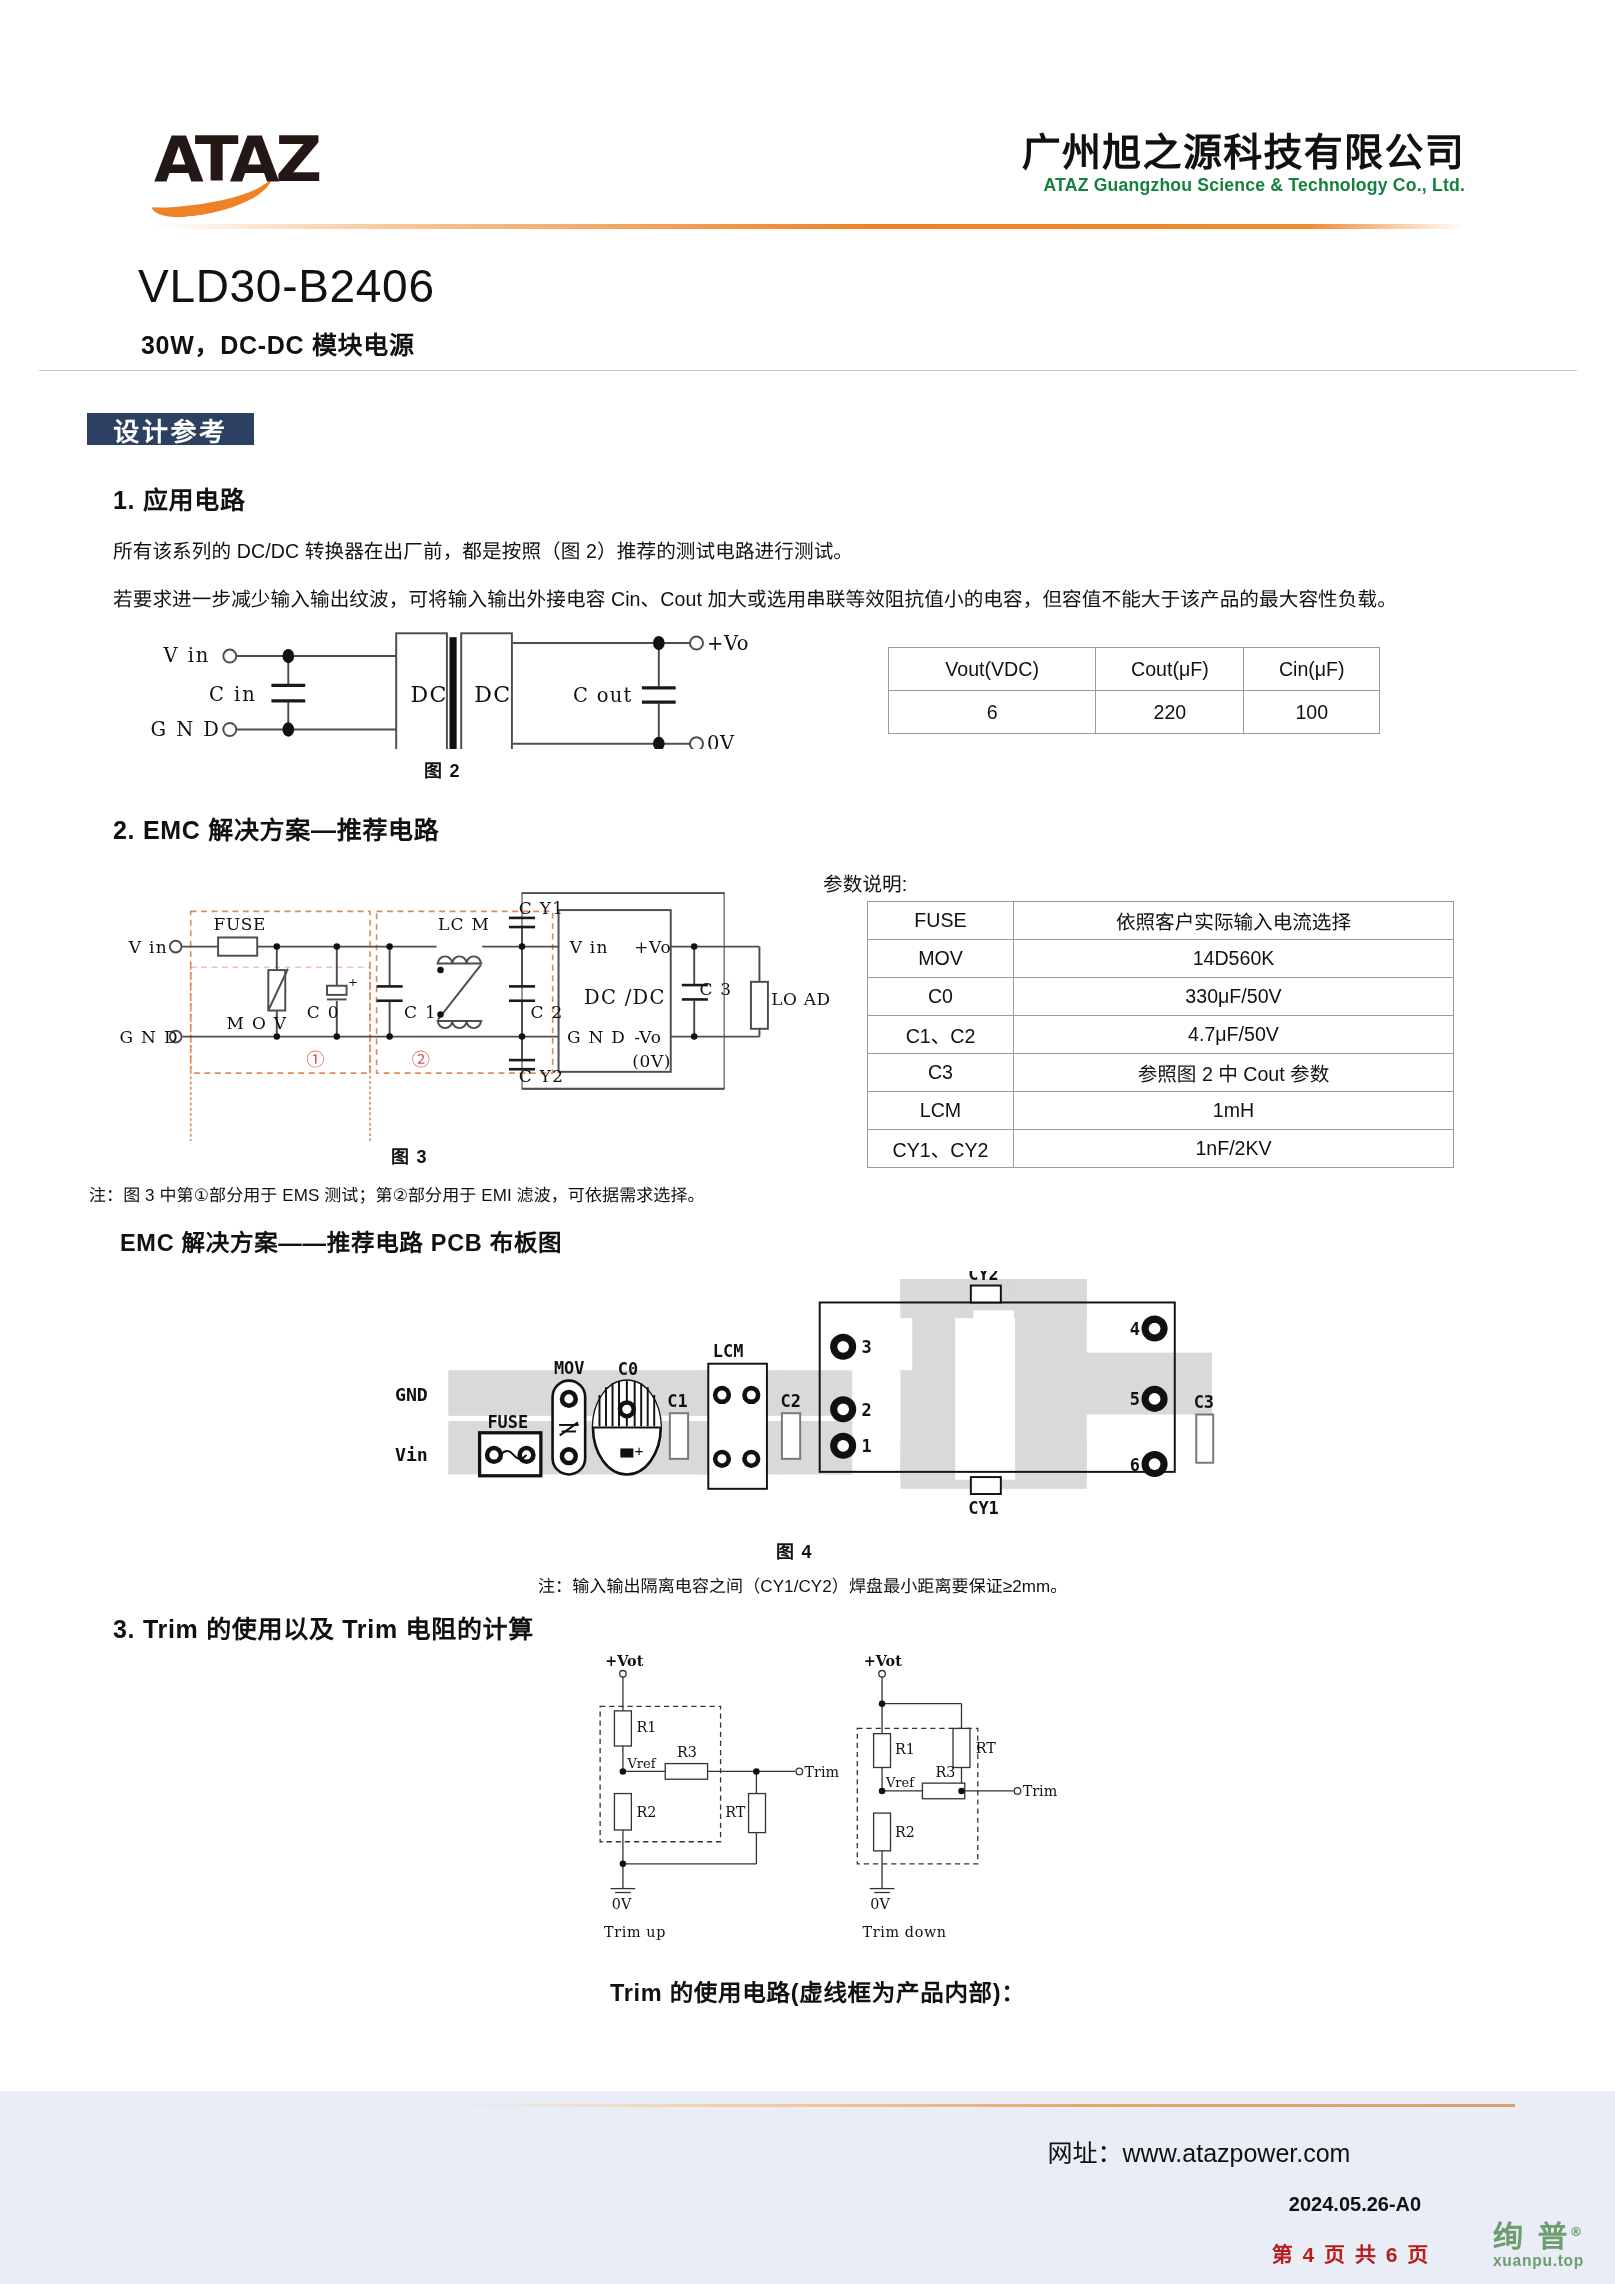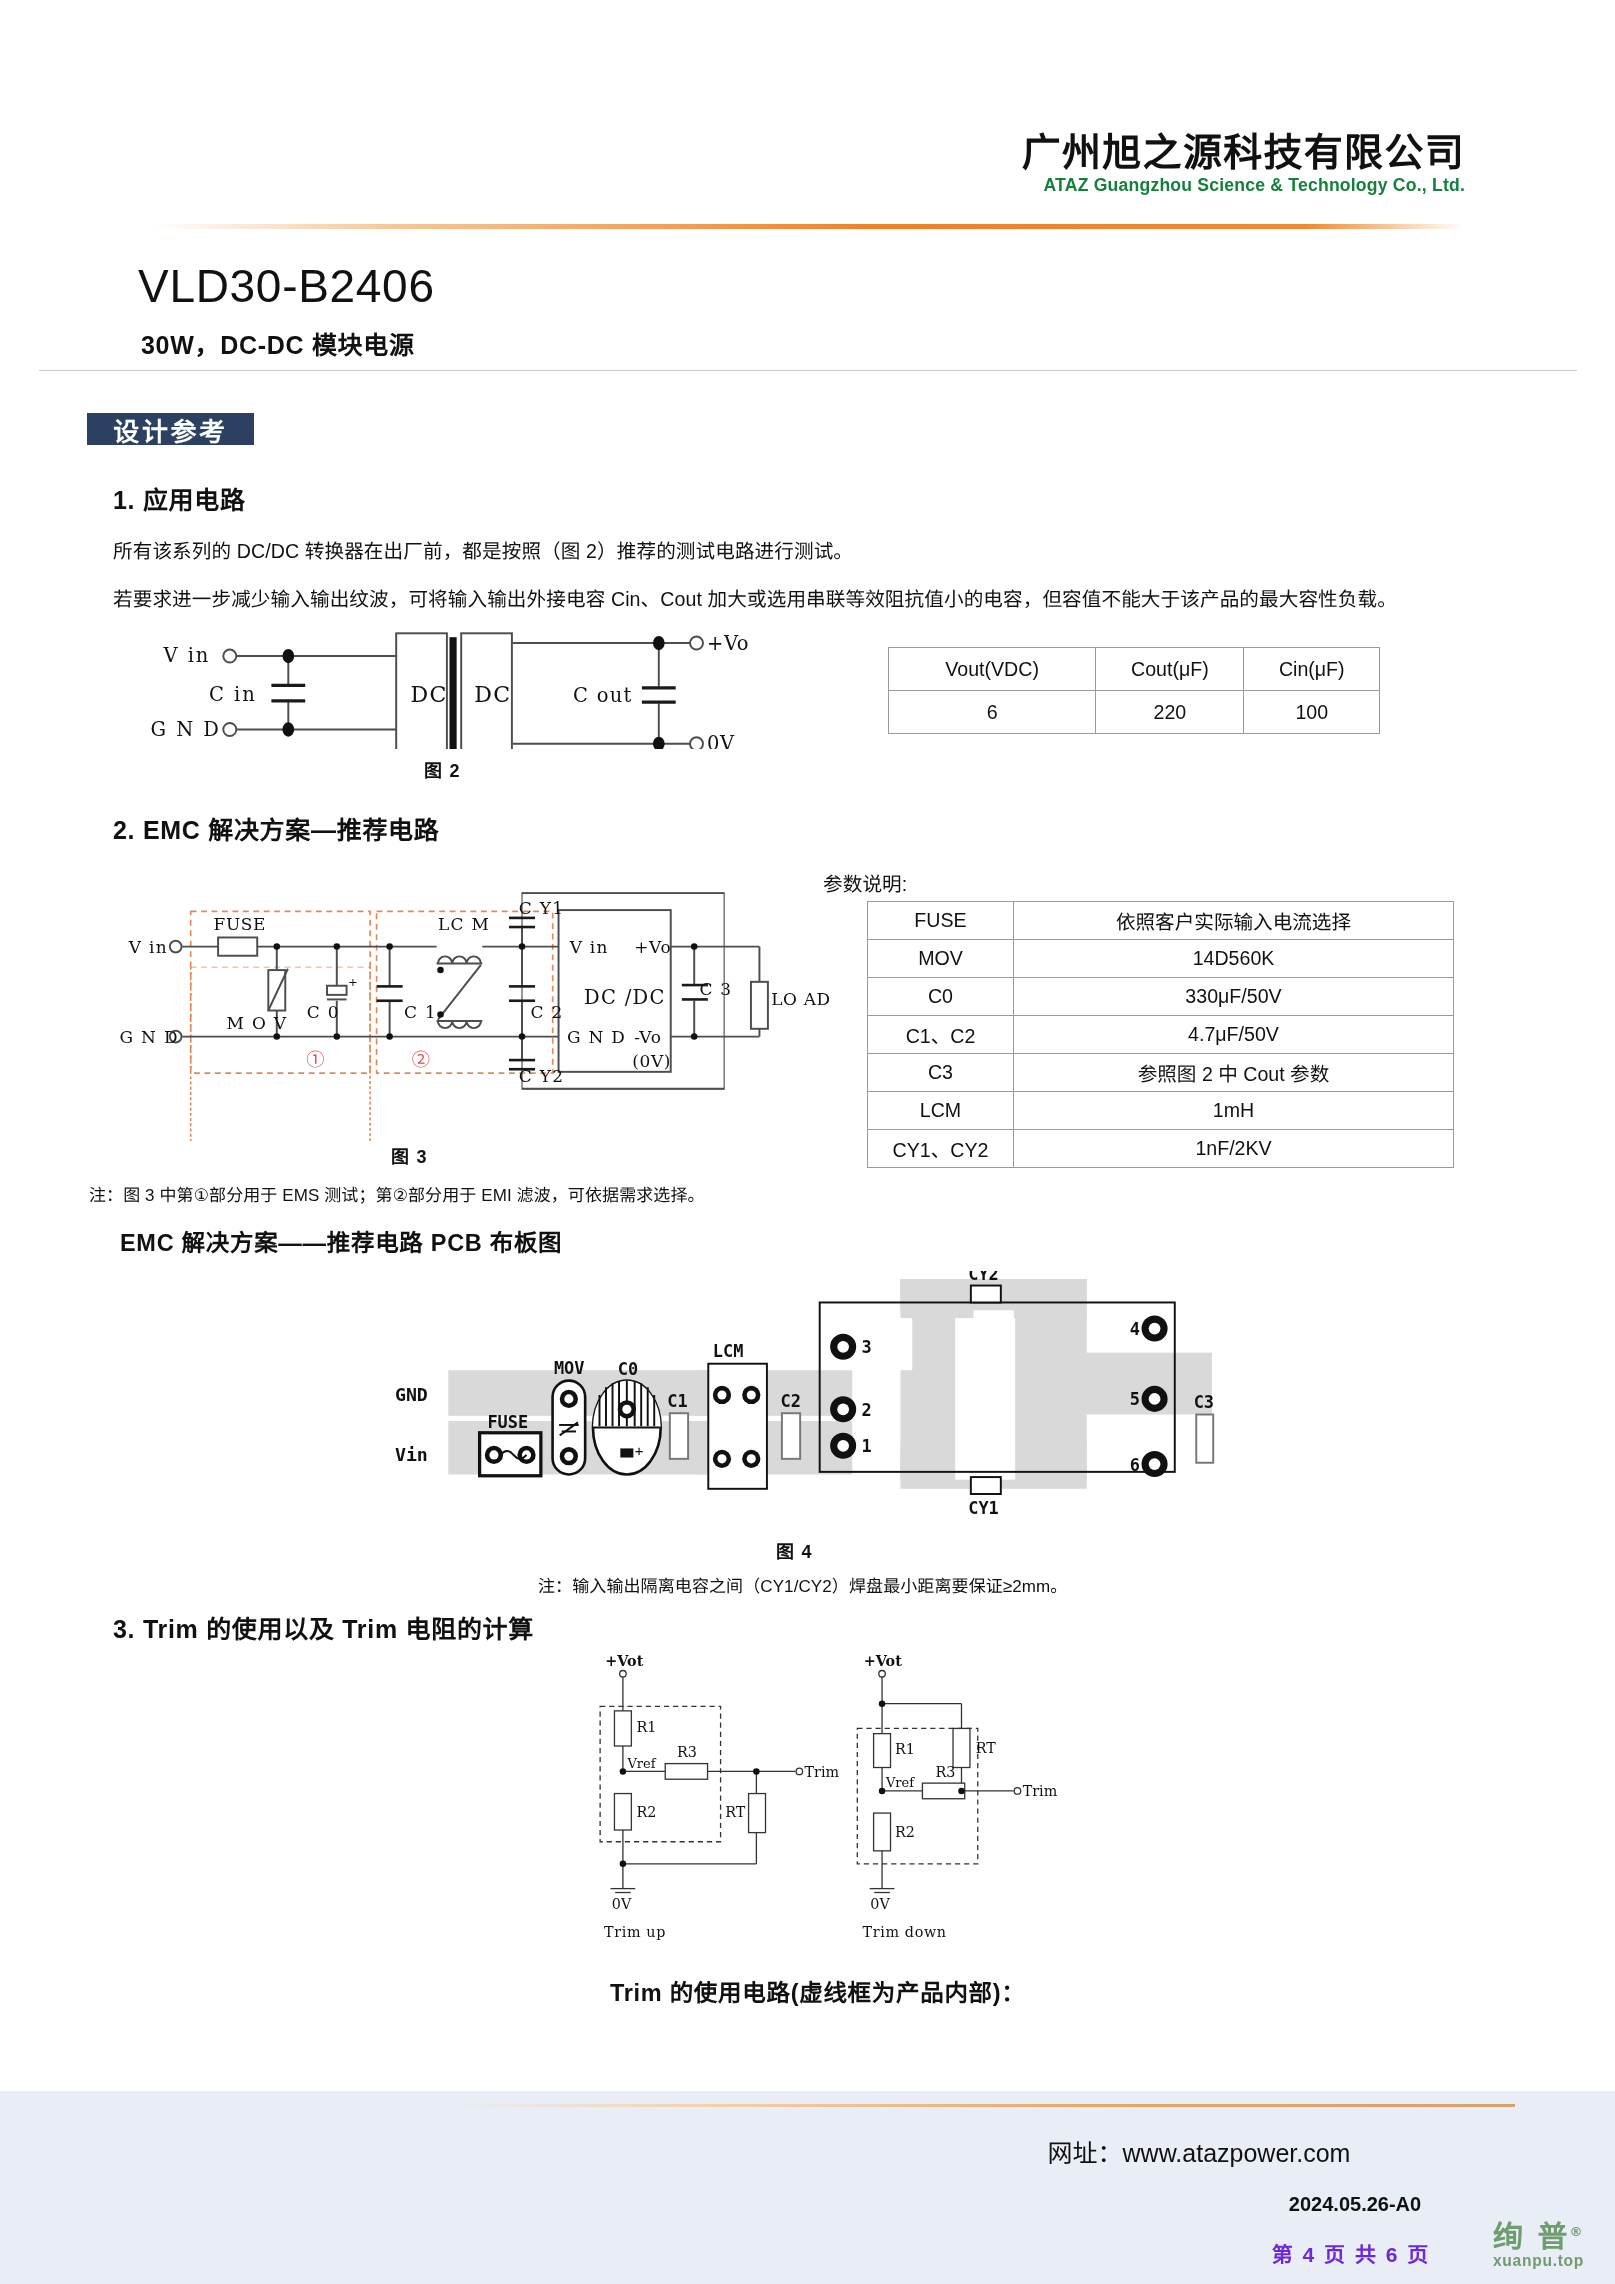--- a/index.html
+++ b/index.html
@@ -91,32 +91,36 @@
   
   .footer{
     position:absolute;left:0;top:2091px;width:1616px;height:193px;background:#e9edf5;
   }
   .footer-rule{
     position:absolute;left:456px;top:2104px;width:1059px;height:3.3px;
     background:linear-gradient(90deg,#e9edf5 0%,#f3d3b0 22%,#e8a667 60%,#d9a06a 100%);
   }
   .f-url{position:absolute;left:1199px;top:2133px;font-size:25px;color:#111;white-space:nowrap;transform:translateX(-50%);}
   .f-date{position:absolute;left:1355px;top:2193px;font-size:20px;font-weight:bold;color:#111;white-space:nowrap;transform:translateX(-50%);}
-  .f-page{position:absolute;left:1351px;top:2238px;font-size:21px;font-weight:bold;color:#6d28d9;white-space:nowrap;letter-spacing:2px;transform:translateX(-50%);}
+  .f-page{position:absolute;left:1351px;top:2238px;font-size:21px;font-weight:bold;color:#b91c1c;white-space:nowrap;letter-spacing:2px;transform:translateX(-50%);}
   .wm{position:absolute;left:1493px;top:2216px;width:117px;height:63px;}
   .wm-cn{font-family:"DejaVu Sans",sans-serif;font-size:30px;font-weight:bold;color:#6f9d6f;letter-spacing:2px;line-height:31px;}
   .wm-r{font-size:13px;vertical-align:super;}
   .wm-en{font-size:15.6px;font-weight:bold;color:#6f9d6f;letter-spacing:0.7px;}
 </style>
 </head>
 <body>
 
 <div class="page">
 
   <div class="hdr">
+    <div class="logo">
+      <div class="logo-swoosh"></div>
+      <div class="logo-text">ATAZ</div>
+    </div>
     <div class="hdr-cn">广州旭之源科技有限公司</div>
     <div class="hdr-en">ATAZ Guangzhou Science &amp; Technology Co., Ltd.</div>
     <div class="hdr-rule"></div>
   </div>
 
   <div class="prod-title">VLD30-B2406</div>
   <div class="prod-sub">30W，DC-DC 模块电源</div>
   <div class="title-rule"></div>
 
   <div class="badge">设计参考</div>

